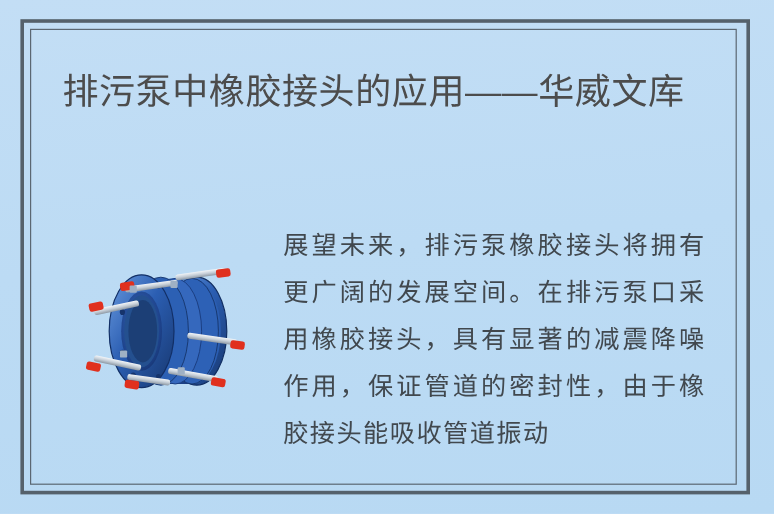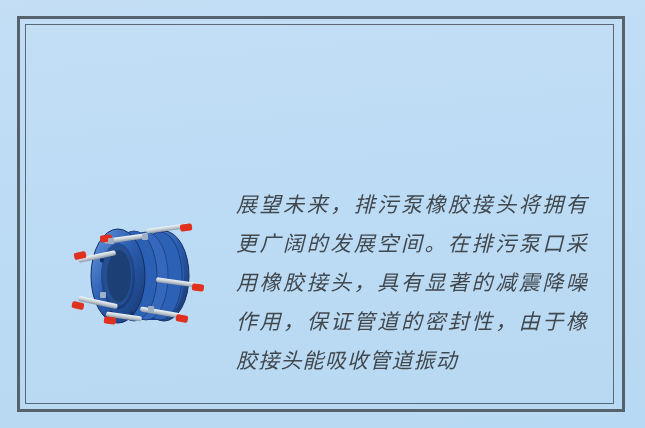--- a/index.html
+++ b/index.html
@@ -67,41 +67,41 @@
     top: 186px;
     width: 352px;
     margin: 0;
     font-size: 21px;
     line-height: 39px;
     letter-spacing: 1.2px;
     color: #41484e;
     text-align: justify;
     text-justify: inter-character;
     font-family: "DejaVu Sans", "Liberation Sans", sans-serif;
-    font-style: italic;
   }
 
   
   .product-figure {
     position: absolute;
     left: 60px;
     top: 214px;
     width: 152px;
     height: 126px;
   }
   .product-figure svg { display: block; width: 100%; height: 100%; }
 </style>
 </head>
 <body>
 
 <div id="poster">
 
   <div class="frame-outer"></div>
   <div class="frame-inner"></div>
 
+  <h1 class="title">排污泵中橡胶接头的应用——华威文库</h1>
 
   <div class="product-figure">
     <svg viewBox="0 0 152 126" xmlns="http://www.w3.org/2000/svg" aria-hidden="true">
       <defs>
         <linearGradient id="blueBody" x1="0" y1="0" x2="0" y2="1">
           <stop offset="0%" stop-color="#5b8ed6"></stop>
           <stop offset="40%" stop-color="#2f63b8"></stop>
           <stop offset="100%" stop-color="#1b3f84"></stop>
         </linearGradient>
         <linearGradient id="blueFlange" x1="0" y1="0" x2="1" y2="1">

